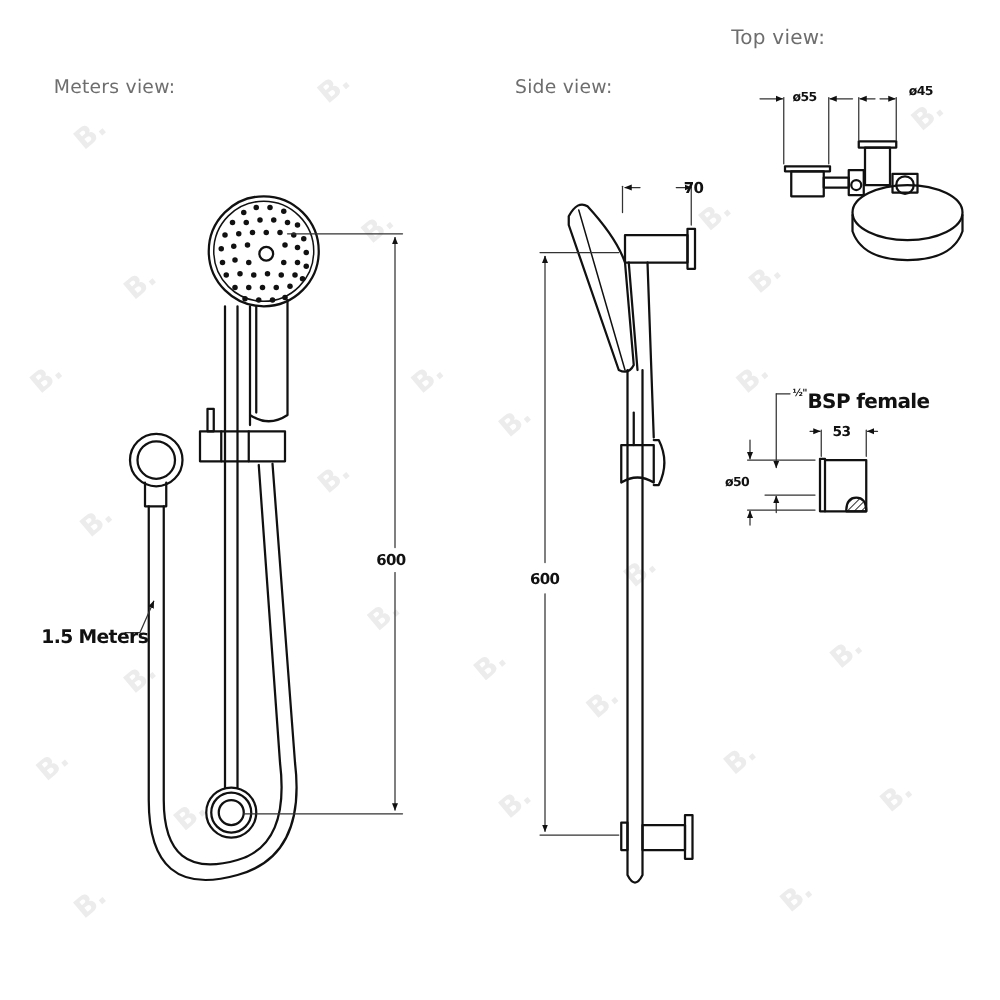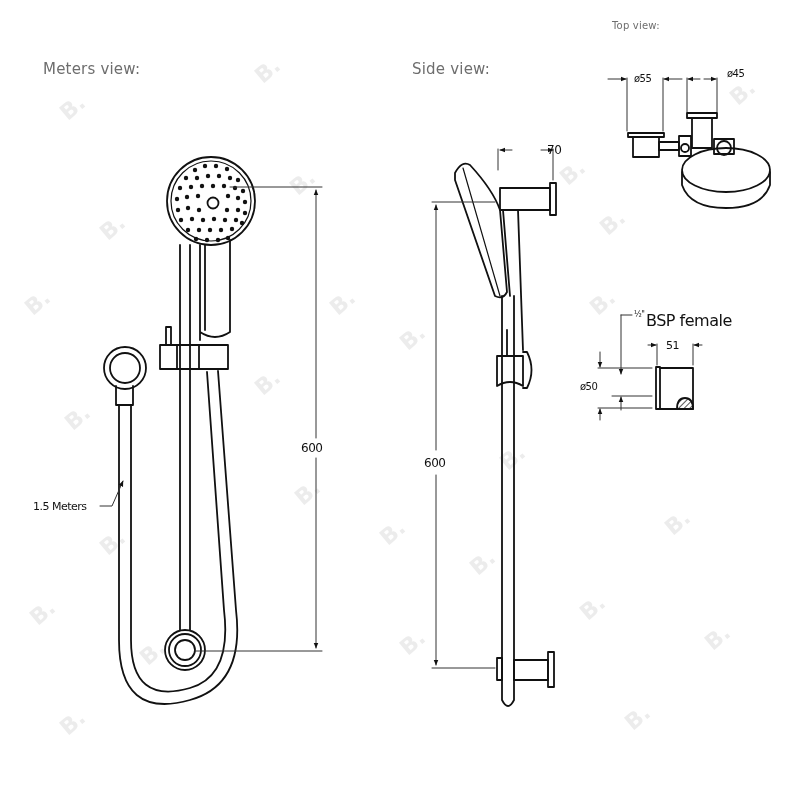--- a/index.html
+++ b/index.html
@@ -1,21 +1,21 @@
 <!DOCTYPE html>
 <html><head>
 <meta charset="utf-8">
 <style>
   html, body { margin: 0; padding: 0; background: #ffffff; }
   body { width: 800px; height: 800px; position: relative; overflow: hidden;
          font-family: "Liberation Sans", sans-serif; }
   .view-label { position: absolute; font-family: "DejaVu Sans", sans-serif;
                 color: #6e6e6e; font-size: 15px; letter-spacing: 0.2px; }
   .dim { position: absolute; font-family: "DejaVu Sans", sans-serif;
-         font-weight: normal; color: #111; font-size: 12px; letter-spacing: -0.5px; }
+         font-weight: bold; color: #111; font-size: 12px; letter-spacing: -0.5px; }
   svg.drawing { position: absolute; left: 0; top: 0; }
   .wm { position: absolute; font-family: "DejaVu Sans", sans-serif; font-weight: bold;
         font-size: 22px; color: #ececec; transform: rotate(-40deg); user-select: none; }
 </style>
 </head>
 <body>
 
 <div>
   <span class="wm" style="left:60px;top:95px">B.</span>
   <span class="wm" style="left:255px;top:58px">B.</span>
@@ -40,21 +40,21 @@
   <span class="wm" style="left:580px;top:595px">B.</span>
   <span class="wm" style="left:705px;top:625px">B.</span>
   <span class="wm" style="left:625px;top:705px">B.</span>
   <span class="wm" style="left:730px;top:80px">B.</span>
   <span class="wm" style="left:560px;top:160px">B.</span>
   <span class="wm" style="left:500px;top:445px">B.</span>
 </div>
 
 <div class="view-label" style="left:43px;top:60px">Meters view:</div>
 <div class="view-label" style="left:412px;top:60px">Side view:</div>
-<div class="view-label" style="left:612px;top:20px;font-size:10px">Top view:</div>
+<div class="view-label" style="left:585px;top:20px;font-size:16px">Top view:</div>
 
 <svg class="drawing" width="800" height="800" viewBox="0 0 800 800" fill="none" stroke="#111" stroke-width="1.8" stroke-linecap="round" stroke-linejoin="round">
   <defs>
     <marker id="arr" viewBox="0 0 10 10" refX="9" refY="5" markerWidth="6" markerHeight="6" orient="auto-start-reverse">
       <path d="M0,1 L10,5 L0,9 z" fill="#111" stroke="none"></path>
     </marker>
     <pattern id="hatch" width="4" height="4" patternUnits="userSpaceOnUse" patternTransform="rotate(45)">
       <line x1="0" y1="0" x2="0" y2="4" stroke="#111" stroke-width="1.4"></line>
     </pattern>
   </defs>
@@ -218,19 +218,19 @@
     </g>
     <rect x="656" y="367" width="4" height="42"></rect>
     <path d="M660 368 L693 368 L693 409 L660 409"></path>
     <path d="M677 409 Q677 398 685 398 Q693 398 693 409 z" fill="url(#hatch)"></path>
   </g>
 </svg>
 
 <div class="dim" style="left:301px;top:441px">600</div>
 <div class="dim" style="left:424px;top:456px">600</div>
 <div class="dim" style="left:547px;top:143px">70</div>
-<div class="dim" style="left:33px;top:500px;font-size:11px">1.5 Meters</div>
+<div class="dim" style="left:33px;top:500px;font-size:15px">1.5 Meters</div>
 <div class="dim" style="left:634px;top:73px;font-size:10px">ø55</div>
 <div class="dim" style="left:727px;top:68px;font-size:10px">ø45</div>
 <div class="dim" style="left:634px;top:310px;font-size:8px">½"</div>
 <div class="dim" style="left:646px;top:311px;font-size:16px">BSP female</div>
-<div class="dim" style="left:666px;top:339px;font-size:11px">51</div>
+<div class="dim" style="left:666px;top:339px;font-size:11px">53</div>
 <div class="dim" style="left:580px;top:381px;font-size:10px">ø50</div>
 
 </body></html>

